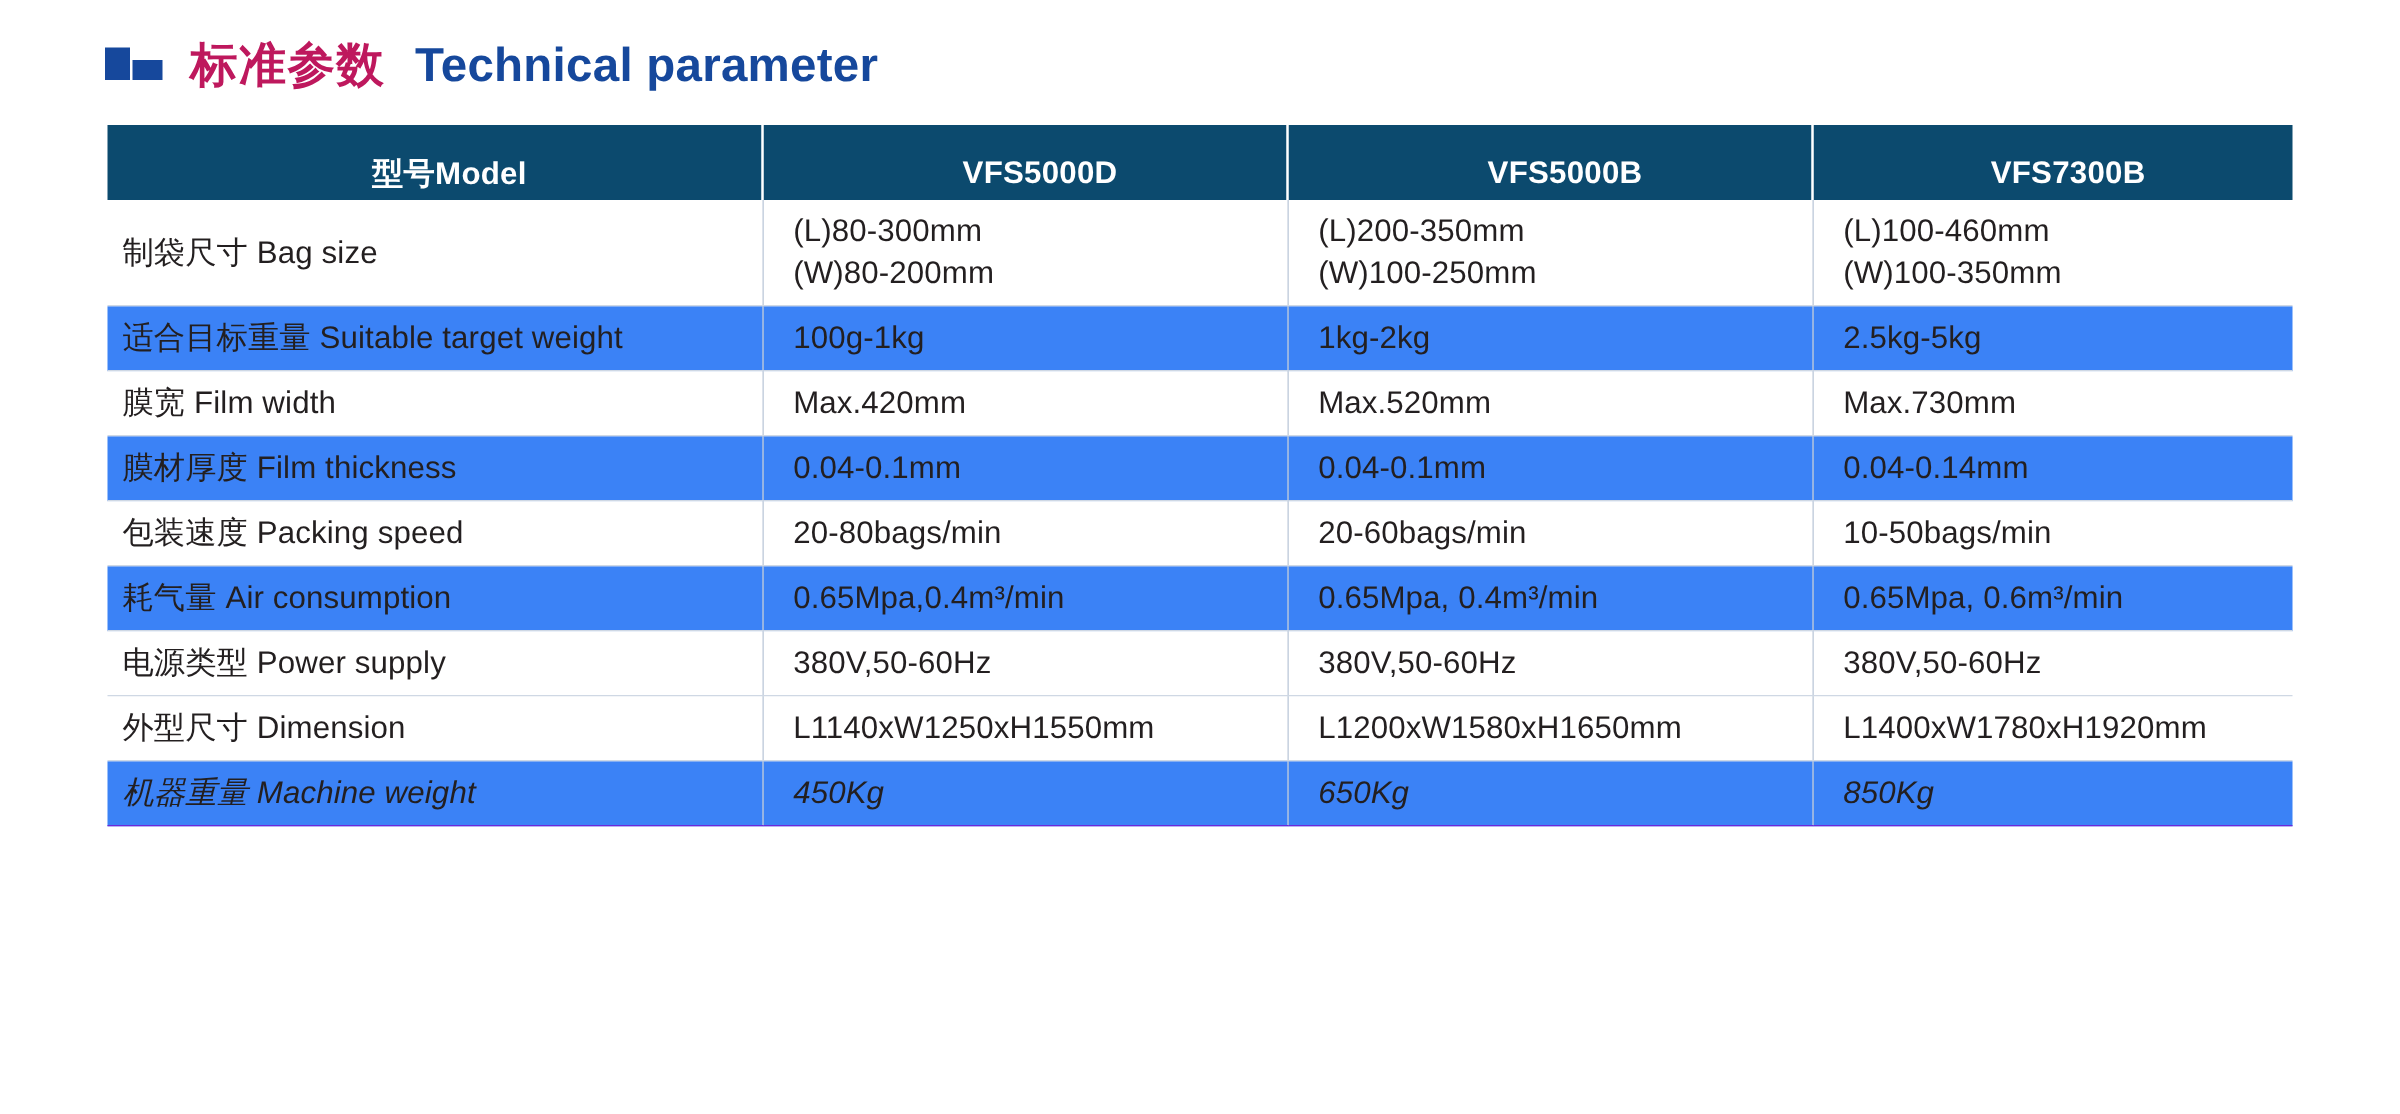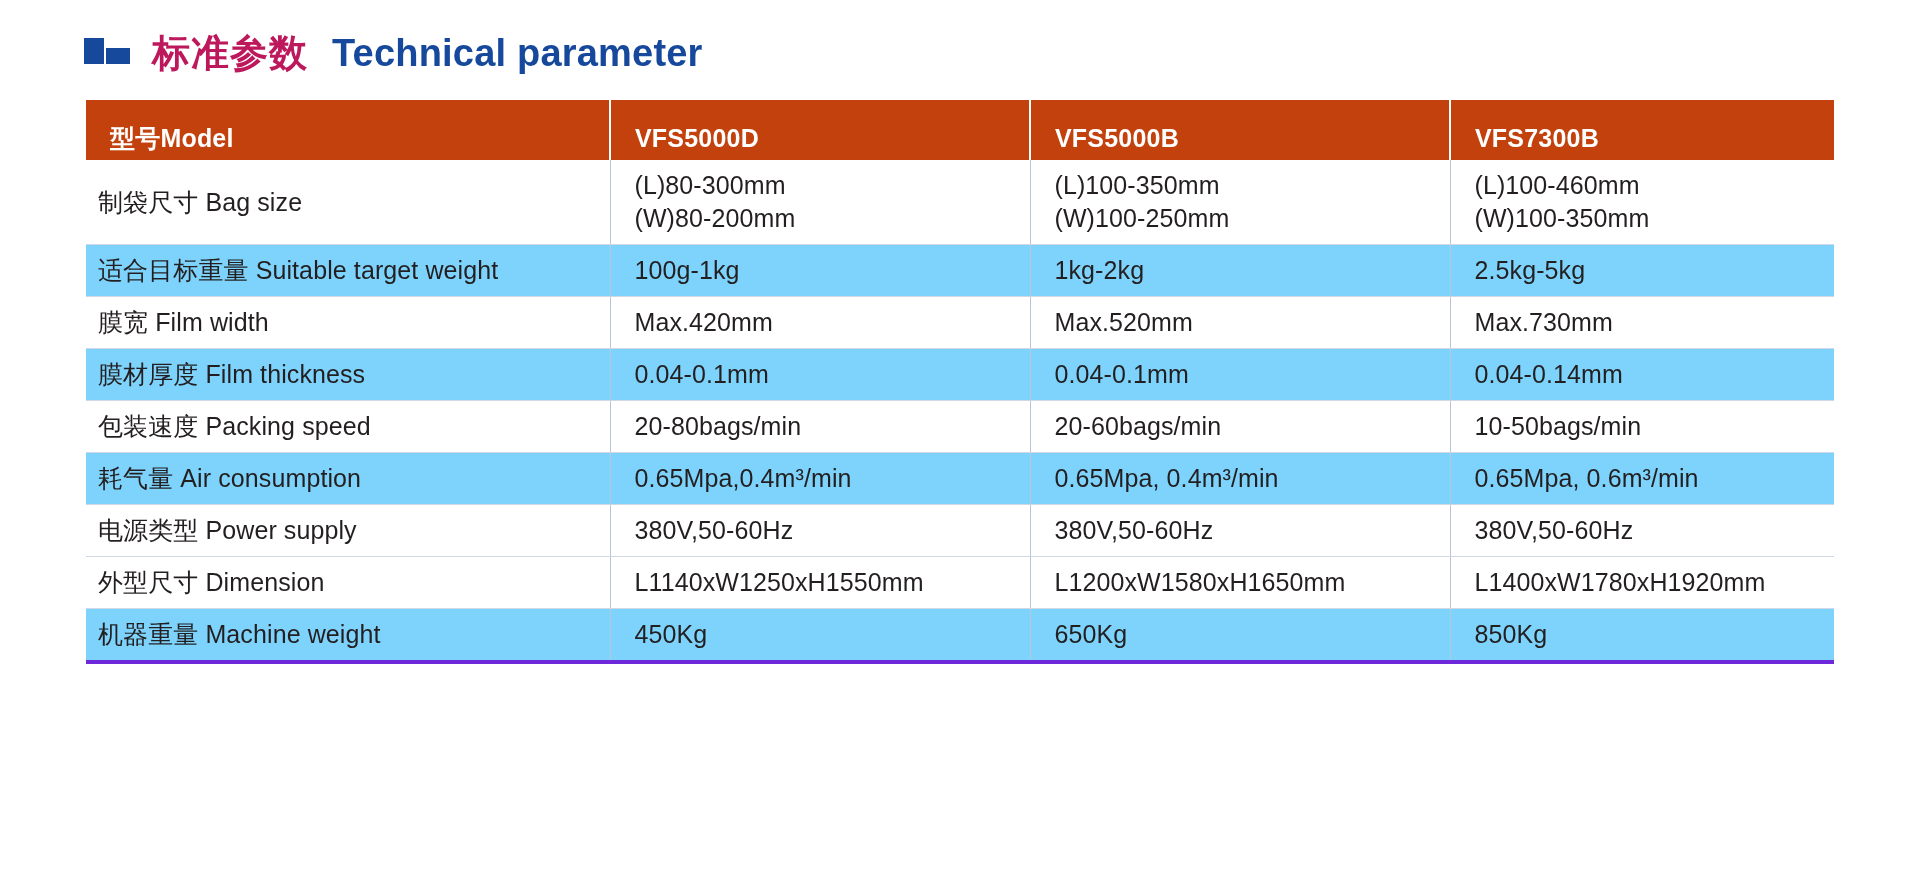--- a/index.html
+++ b/index.html
@@ -78,47 +78,47 @@
     border-collapse: collapse;
     width: 1748px;
     table-layout: fixed;
   }
   table.spec col.c0 { width: 524px; }
   table.spec col.c1 { width: 420px; }
   table.spec col.c2 { width: 420px; }
   table.spec col.c3 { width: 384px; }
 
   table.spec thead th {
-    background: #c2410c;
+    background: #0c4a6e;
     color: #ffffff;
     font-size: 25px;
     font-weight: bold;
-    text-align: left;
+    text-align: center;
     padding: 16px 0 0 24px;
     height: 60px;
     box-sizing: border-box;
     border-right: 2px solid #ffffff;
     letter-spacing: 0.2px;
   }
   table.spec thead th:last-child { border-right: none; margin-left: 44px; }
 
   table.spec td {
     font-size: 25px;
     color: #231f20;
     padding: 9px 0 9px 24px;
     vertical-align: middle;
     border-bottom: 1px solid #cfd8e4;
     border-right: 1px solid #b9c6d8;
     line-height: 1.32;
     letter-spacing: 0.1px;
   }
   table.spec td:last-child { border-right: none; }
   table.spec tbody tr.odd td { background: #ffffff; }
-  table.spec tbody tr.even td { background: #7dd3fc; }
-  table.spec tbody tr:last-child td { border-bottom: 4px solid #6d28d9; }
+  table.spec tbody tr.even td { background: #3b82f6; }
+  table.spec tbody tr:last-child td { border-bottom: 1px solid #6d28d9; font-style: italic; }
   table.spec td.label { padding-left: 12px; }
   .twoline div { white-space: nowrap; }
 </style>
 </head>
 <body>
 
 <div class="page">
 
   <div class="heading">
     <div class="heading-mark">
@@ -147,21 +147,21 @@
       </thead>
       <tbody>
 
         <tr class="odd">
           <td class="label">制袋尺寸 Bag size</td>
           <td class="twoline">
             <div>(L)80-300mm</div>
             <div>(W)80-200mm</div>
           </td>
           <td class="twoline">
-            <div>(L)100-350mm</div>
+            <div>(L)200-350mm</div>
             <div>(W)100-250mm</div>
           </td>
           <td class="twoline">
             <div>(L)100-460mm</div>
             <div>(W)100-350mm</div>
           </td>
         </tr>
 
         <tr class="even">
           <td class="label">适合目标重量 Suitable target weight</td>

